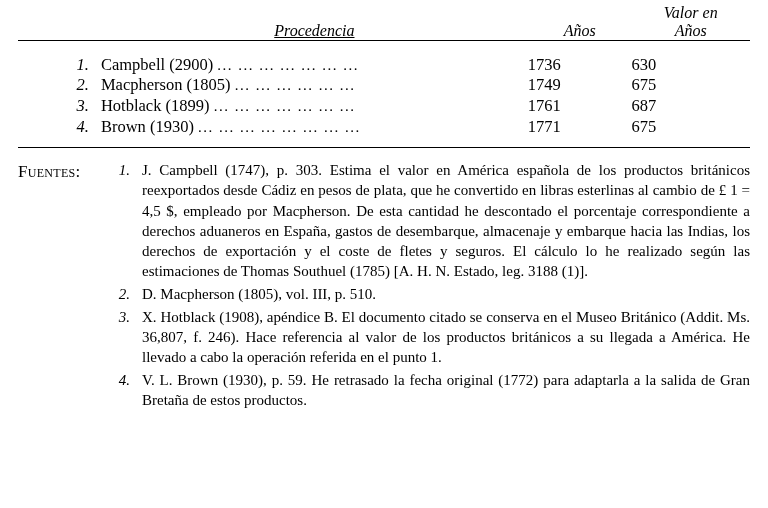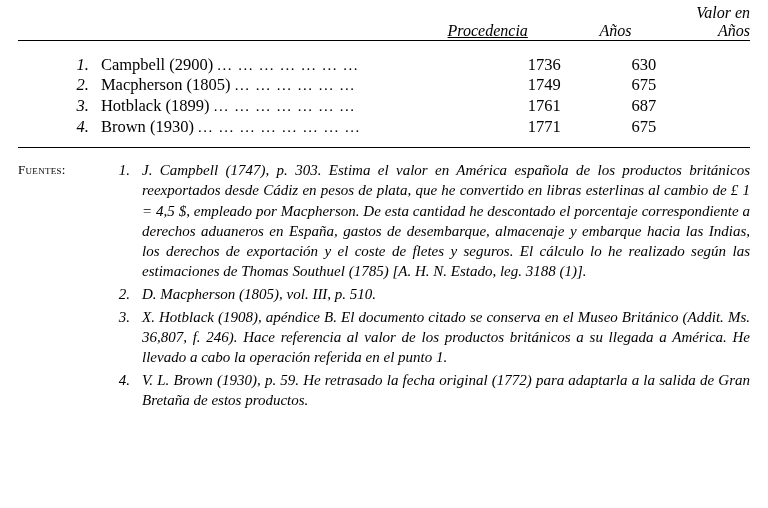--- a/index.html
+++ b/index.html
@@ -31,21 +31,21 @@
   table.main th, table.main td {
     padding: 0;
     vertical-align: bottom;
   }
   .hdr-row th {
     font-style: italic;
     font-weight: normal;
     font-size: 16px;
     padding-bottom: 6px;
     padding-top: 8px;
-    text-align: right;
+    text-align: center;
     line-height: 1.12;
   }
   .hdr-procedencia { width: 430px; text-decoration: underline; }
   .hdr-anos { width: 105px; }
   .hdr-valor { width: 120px; }
 
   .rule-top td {
     border-bottom: 1.4px solid #000;
     height: 0;
     line-height: 0;
@@ -87,21 +87,21 @@
 
   
   .sources {
     margin-top: 12px;
     display: flex;
     align-items: flex-start;
   }
   .sources-label {
     width: 86px;
     flex: 0 0 86px;
-    font-size: 13px;
+    font-size: 17px;
     font-variant: small-caps;
     letter-spacing: .3px;
     padding-top: 2px;
     white-space: nowrap;
   }
   .sources-list {
     flex: 1 1 auto;
   }
   .src-item {
     display: flex;
@@ -117,21 +117,20 @@
     font-size: 15px;
     line-height: 1.34;
   }
   .src-text {
     flex: 1 1 auto;
     font-size: 15px;
     line-height: 1.34;
     text-align: justify;
     text-justify: inter-word;
     hyphens: manual;
-    font-style: italic;
   }
 </style>
 </head>
 <body>
 
 <div class="page">
 
   <table class="main">
     <colgroup>
       <col style="width:72px">

